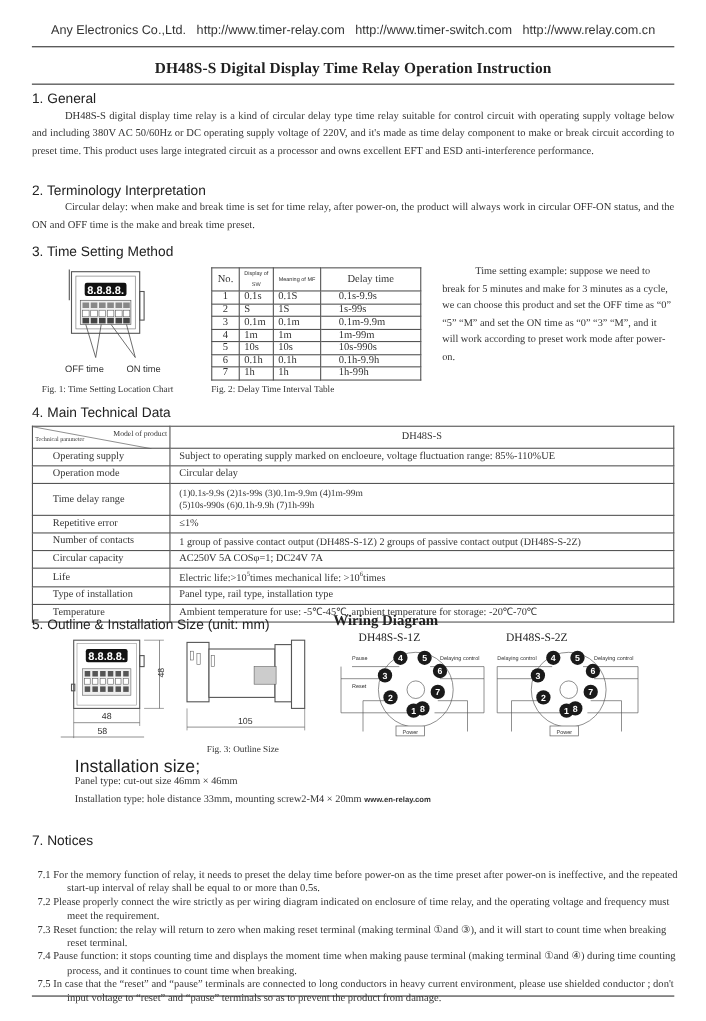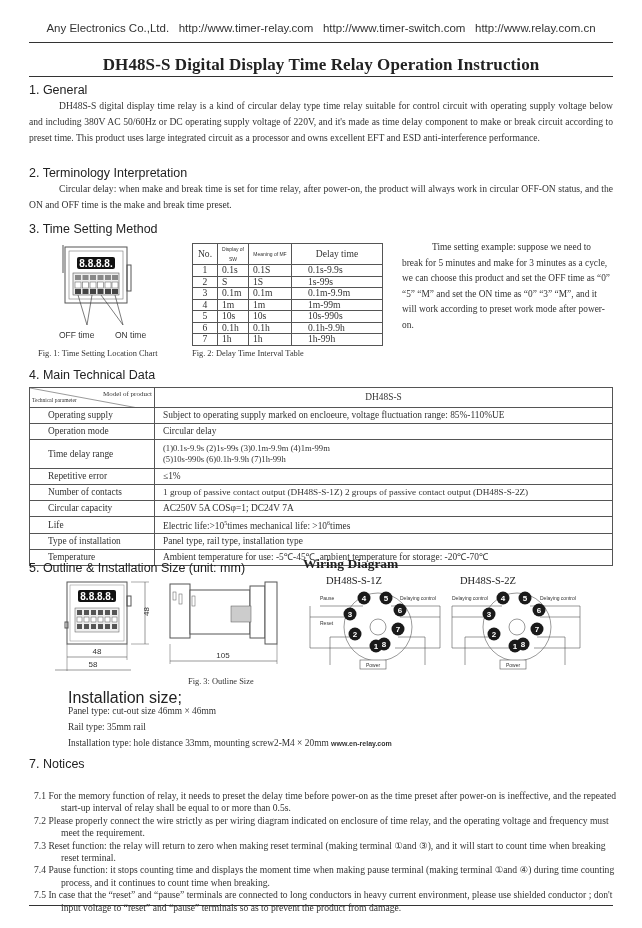--- a/index.html
+++ b/index.html
@@ -1,20 +1,20 @@
 <!DOCTYPE html>
 <html><head>
 <meta charset="utf-8">
 <style>
   html, body { margin:0; padding:0; background:#fff; }
   body { width:642px; height:928px; position:relative; overflow:hidden; color:#222; font-family:"Liberation Serif", serif; }
   .abs { position:absolute; }
   .hdr { top:22px; left:0; width:642px; text-align:center; font-family:"Liberation Sans", sans-serif; font-size:11.5px; color:#333; }
   .rule { position:absolute; left:29px; width:584px; height:0; border-top:1px solid #333; }
-  .title { top:55px; left:0; width:642px; text-align:center; font-weight:bold; font-size:17px; letter-spacing:0.1px; }
+  .title { top:55px; left:0; width:642px; text-align:center; font-weight:bold; font-size:14px; letter-spacing:0.1px; }
   .sec { font-family:"Liberation Sans", sans-serif; font-size:12.5px; color:#222; }
   .p { font-size:9.6px; line-height:16px; color:#333; text-align:justify; }
   .ind { text-indent:30px; }
   table { border-collapse:collapse; }
   .dt td { border:1px solid #555; font-size:9.6px; color:#333; height:10.5px; line-height:10px; padding:0 4px; }
   .dt td.c { text-align:center; }
   .dt .tiny { font-size:5px; font-family:"Liberation Sans", sans-serif; }
   .cap { font-size:8.4px; color:#333; }
   .tech td { border:1px solid #555; font-size:9.4px; color:#333; padding:0 8px; height:15px; line-height:13px; }
   .tech td.k { width:98px; padding-left:18px; }
@@ -249,21 +249,20 @@
   <line x1="115" y1="66" x2="115" y2="86" stroke="#555" stroke-width="0.5"></line>
     <line x1="222" y1="66" x2="222" y2="86" stroke="#555" stroke-width="0.5"></line>
   <line x1="115" y1="83" x2="222" y2="83" stroke="#555" stroke-width="0.6"></line>
   <text x="168" y="80" font-size="8" fill="#333" text-anchor="middle">105</text>
 </svg>
 <div class="abs cap" style="top:677px;left:188px">Fig. 3: Outline Size</div>
 
 <div class="abs sec" style="top:689px;left:68px;font-size:16px">Installation size;</div>
 <div class="abs p" style="top:703px;left:68px;line-height:16px;font-size:9.4px">
   <div>Panel type: cut-out size 46mm × 46mm</div>
-  <div>Rail type: 35mm rail</div>
   <div><span>Installation type: hole distance 33mm, mounting screw2-M4 × 20mm</span> <b style="font-family:'Liberation Sans',sans-serif;font-size:7px">www.en-relay.com</b></div>
 </div>
 
 <div class="abs wtitle" style="top:556px;left:303px">Wiring Diagram</div>
 <div class="abs wsub" style="top:575px;left:326px">DH48S-S-1Z</div>
 <div class="abs wsub" style="top:575px;left:460px">DH48S-S-2Z</div>
 
 <svg class="abs" style="top:590px;left:300px" width="320" height="80">
 
   <g>

